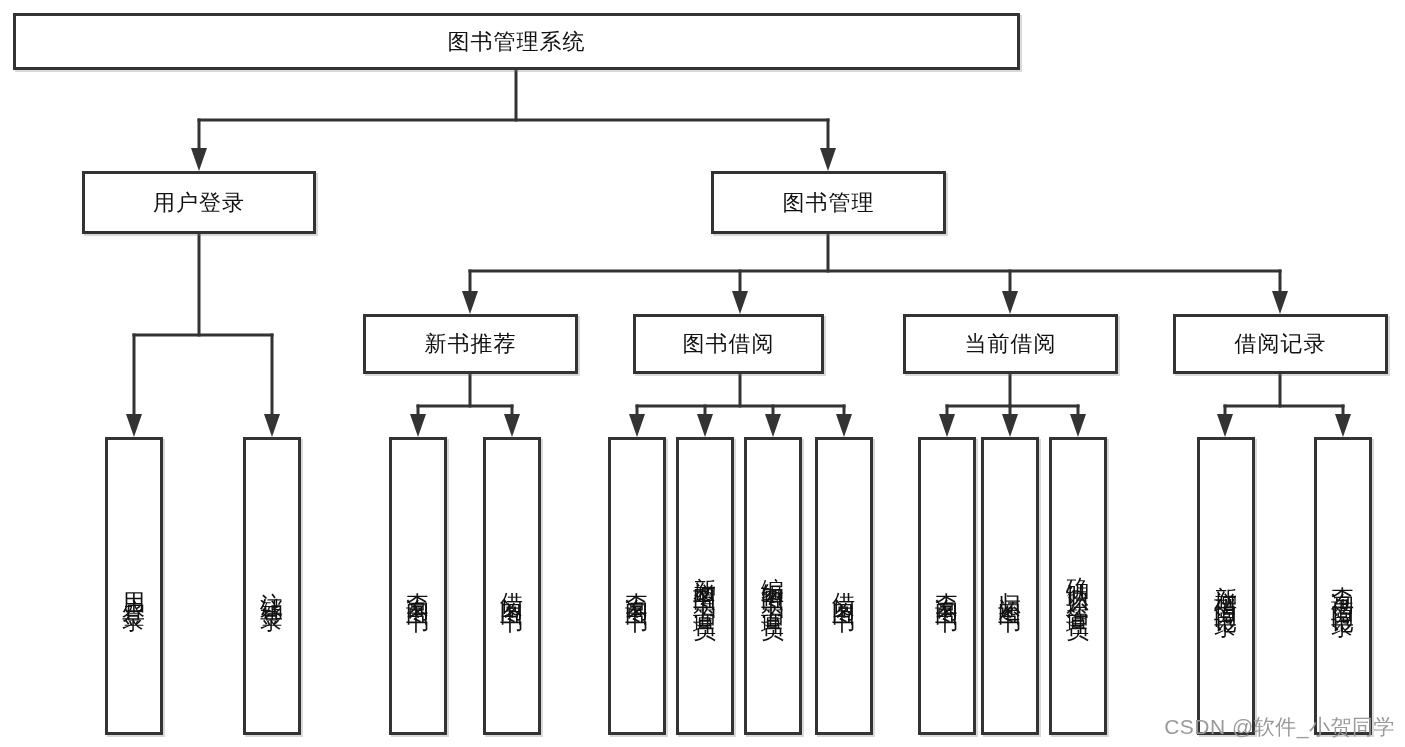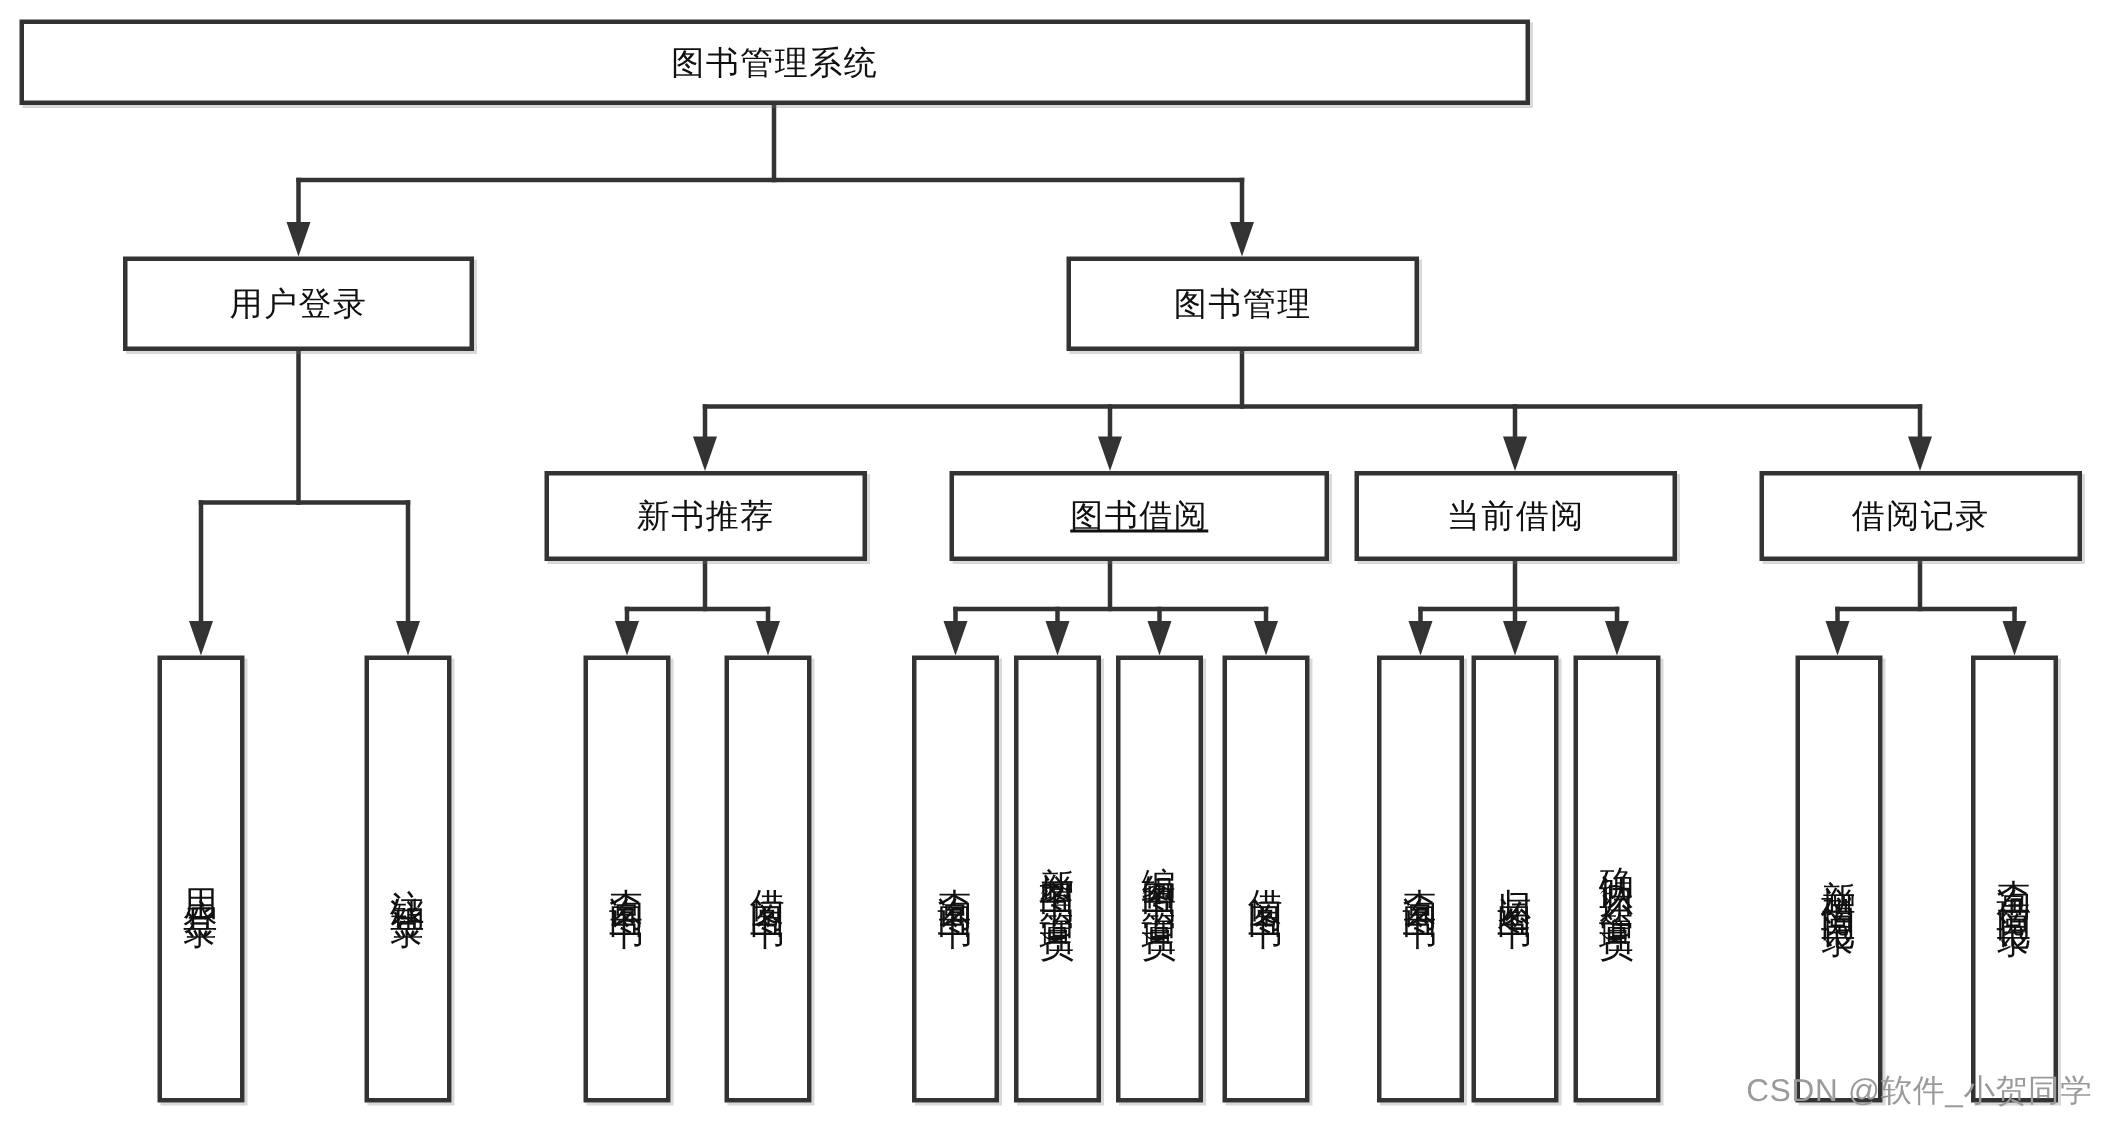--- a/index.html
+++ b/index.html
@@ -52,21 +52,21 @@
     font-size:21px;
     color:var(--watermark);
     z-index:5;
     letter-spacing:0.5px;
   }
   
   #n-root        {left:13px;  top:13px;  width:1007px;height:57px;}
   #n-user-login  {left:82px;  top:171px; width:234px; height:63px;}
   #n-book-mgmt   {left:711px; top:171px; width:235px; height:63px;}
   #n-rec         {left:363px; top:314px; width:215px; height:60px;}
-  #n-bb          {left:633px; top:314px; width:253px; height:60px;text-decoration:underline;}
+  #n-bb          {left:633px; top:314px; width:191px; height:60px;}
   #n-cb          {left:903px; top:314px; width:215px; height:60px;}
   #n-br          {left:1173px;top:314px; width:215px; height:60px;}
   #l-user-login  {left:105px;}
   #l-logout      {left:243px;}
   #l-rec-query   {left:389px;}
   #l-rec-borrow  {left:483px;}
   #l-bb-query    {left:608px;}
   #l-bb-add      {left:676px;}
   #l-bb-edit     {left:744px;}
   #l-bb-borrow   {left:815px;}

